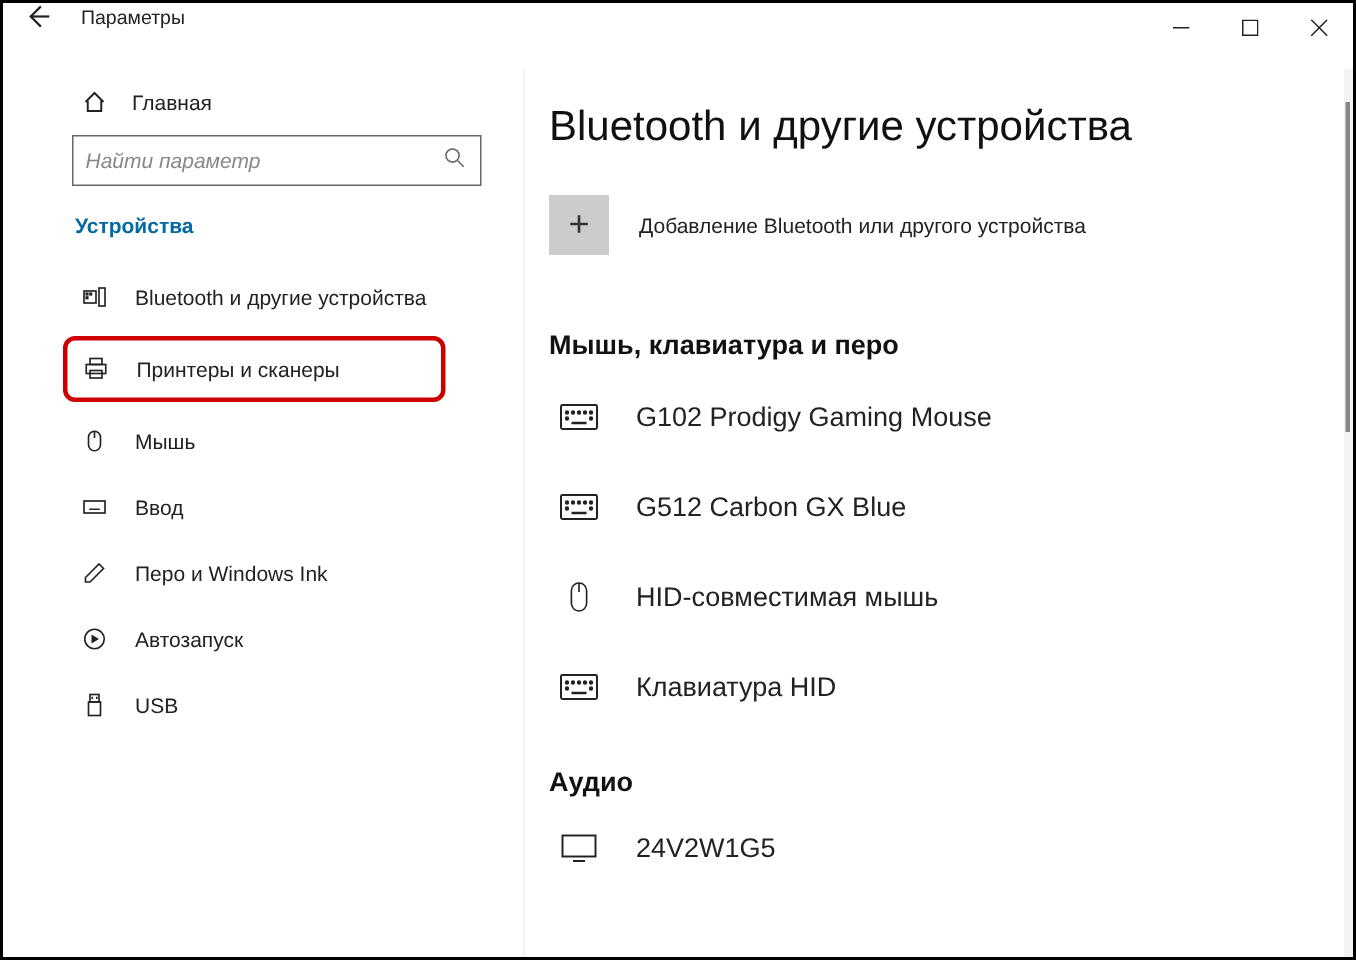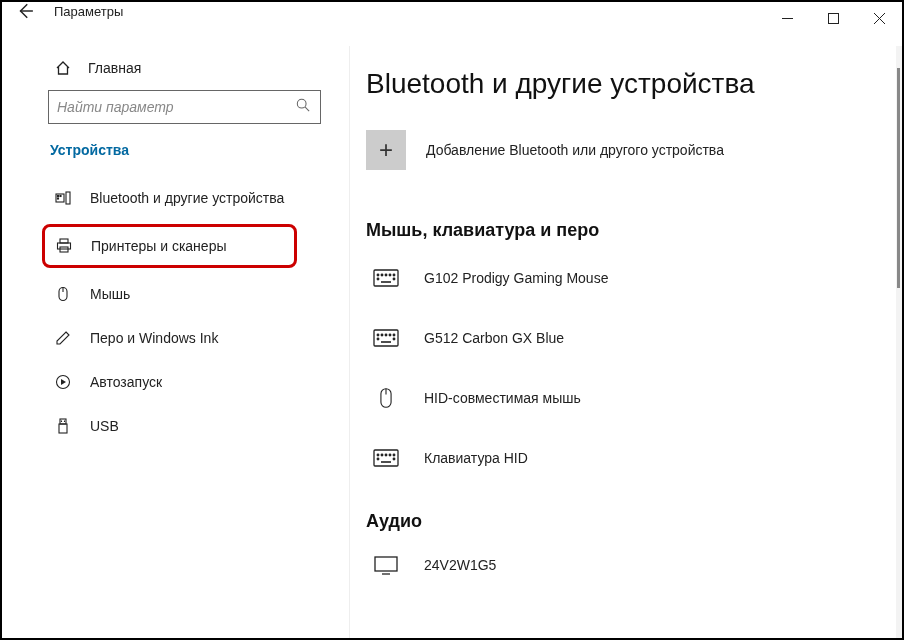--- a/index.html
+++ b/index.html
@@ -27,21 +27,21 @@
 .sb-item.highlight { position: relative; border: 3px solid #cc0000; border-radius: 8px; margin: 4px 36px 4px 40px; padding: 10px 10px 10px 10px; align-items: center; }
 .content { flex: 1; padding: 22px 30px 0 16px; position: relative; overflow: hidden; }
 .content h1 { font-size: 28px; font-weight: 400; color: #111; margin-bottom: 30px; }
 .add-row { display: flex; align-items: center; gap: 20px; margin-bottom: 50px; }
 .add-btn { width: 40px; height: 40px; background: #ccc; display:flex; align-items:center; justify-content:center; font-size: 24px; color: #333; }
 .add-text { font-size: 14px; color: #222; }
 .section-h { font-size: 18px; font-weight: 600; color: #111; margin-bottom: 14px; }
 .dev-item { display: flex; align-items: center; gap: 24px; padding: 12px 0 26px 6px; }
 .dev-item .dicon { width: 28px; height: 22px; display:flex; align-items:center; justify-content:center; }
 .dev-item .dicon svg { width: 26px; height: 22px; }
-.dev-item .dtext { font-size: 14px; color: #222; }
+.dev-item .dtext { font-size: 18px; color: #222; }
 .audio-h { font-size: 18px; font-weight: 600; color: #111; margin-top: 16px; margin-bottom: 10px; }
 .scrollbar { position: absolute; right: 0; top: 0; width: 6px; background: #f3f3f3; height: 100%; }
 .scrollbar .thumb { position: absolute; top: 22px; width: 3px; left: 1px; height: 220px; background: #888; }
 </style>
 </head>
 <body>
 
 <div class="titlebar">
   <div class="tb-left">
     <span class="tb-icon">
@@ -126,20 +126,34 @@
     <div class="sb-item">
       <span class="iicon">
         <svg viewBox="0 0 16 16" fill="none" stroke="#222" stroke-width="1.1">
             <rect x="4" y="1.5" width="8" height="13" rx="4"></rect>
             <line x1="8" y1="1.5" x2="8" y2="6"></line>
           </svg>
       </span>
       <span>Мышь</span>
     </div>
 
+    <div class="sb-item">
+      <span class="iicon">
+        <svg viewBox="0 0 16 16" fill="none" stroke="#222" stroke-width="1.1">
+            <rect x="1" y="4" width="14" height="8"></rect>
+            <line x1="3" y1="6.5" x2="3" y2="6.5" stroke-width="1.5"></line>
+            <line x1="5.5" y1="6.5" x2="5.5" y2="6.5" stroke-width="1.5"></line>
+            <line x1="8" y1="6.5" x2="8" y2="6.5" stroke-width="1.5"></line>
+            <line x1="10.5" y1="6.5" x2="10.5" y2="6.5" stroke-width="1.5"></line>
+            <line x1="13" y1="6.5" x2="13" y2="6.5" stroke-width="1.5"></line>
+            <line x1="4.5" y1="9.5" x2="11.5" y2="9.5"></line>
+          </svg>
+      </span>
+      <span>Ввод</span>
+    </div>
 
     <div class="sb-item">
       <span class="iicon">
         <svg viewBox="0 0 16 16" fill="none" stroke="#222" stroke-width="1.1">
             <path d="M11 2 L14 5 L5 14 L2 14 L2 11 Z"></path>
           </svg>
       </span>
       <span>Перо и Windows Ink</span>
     </div>
 

